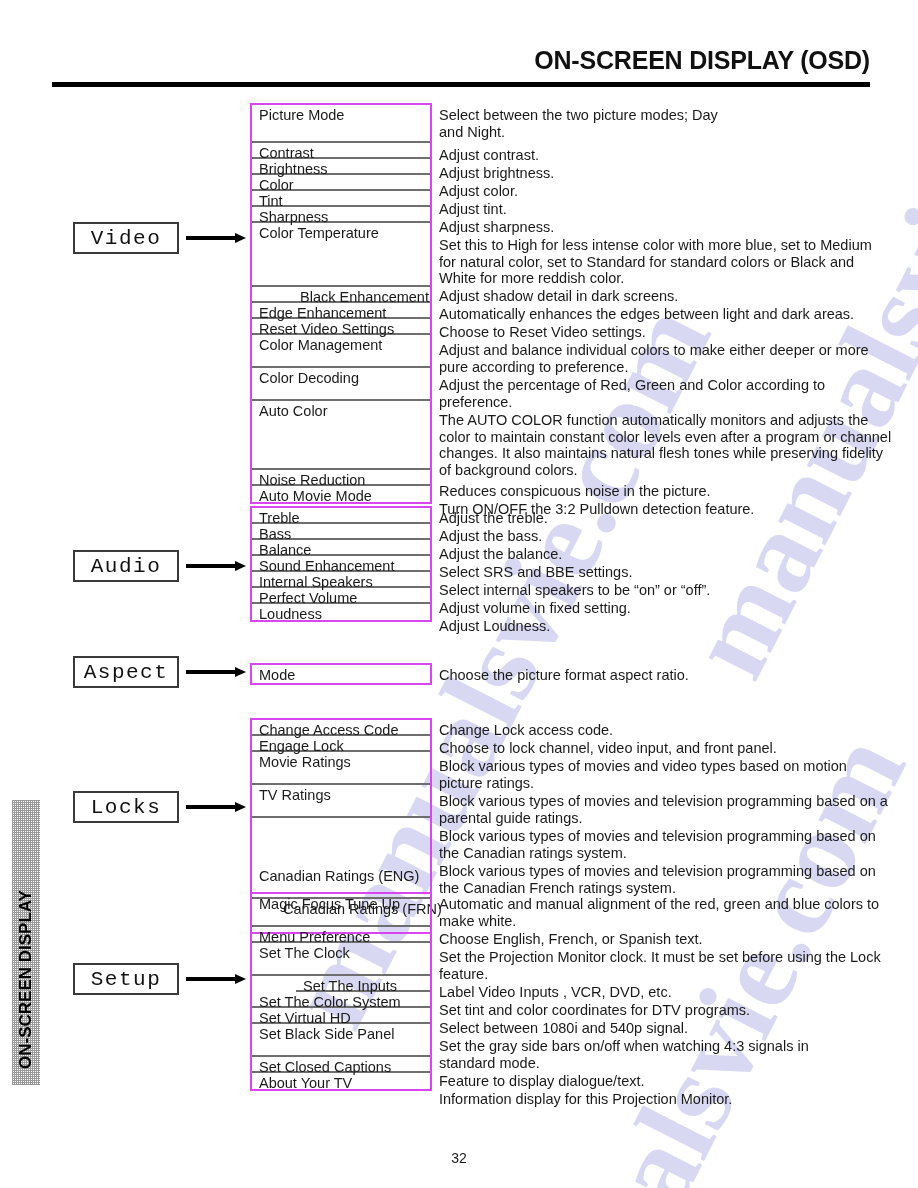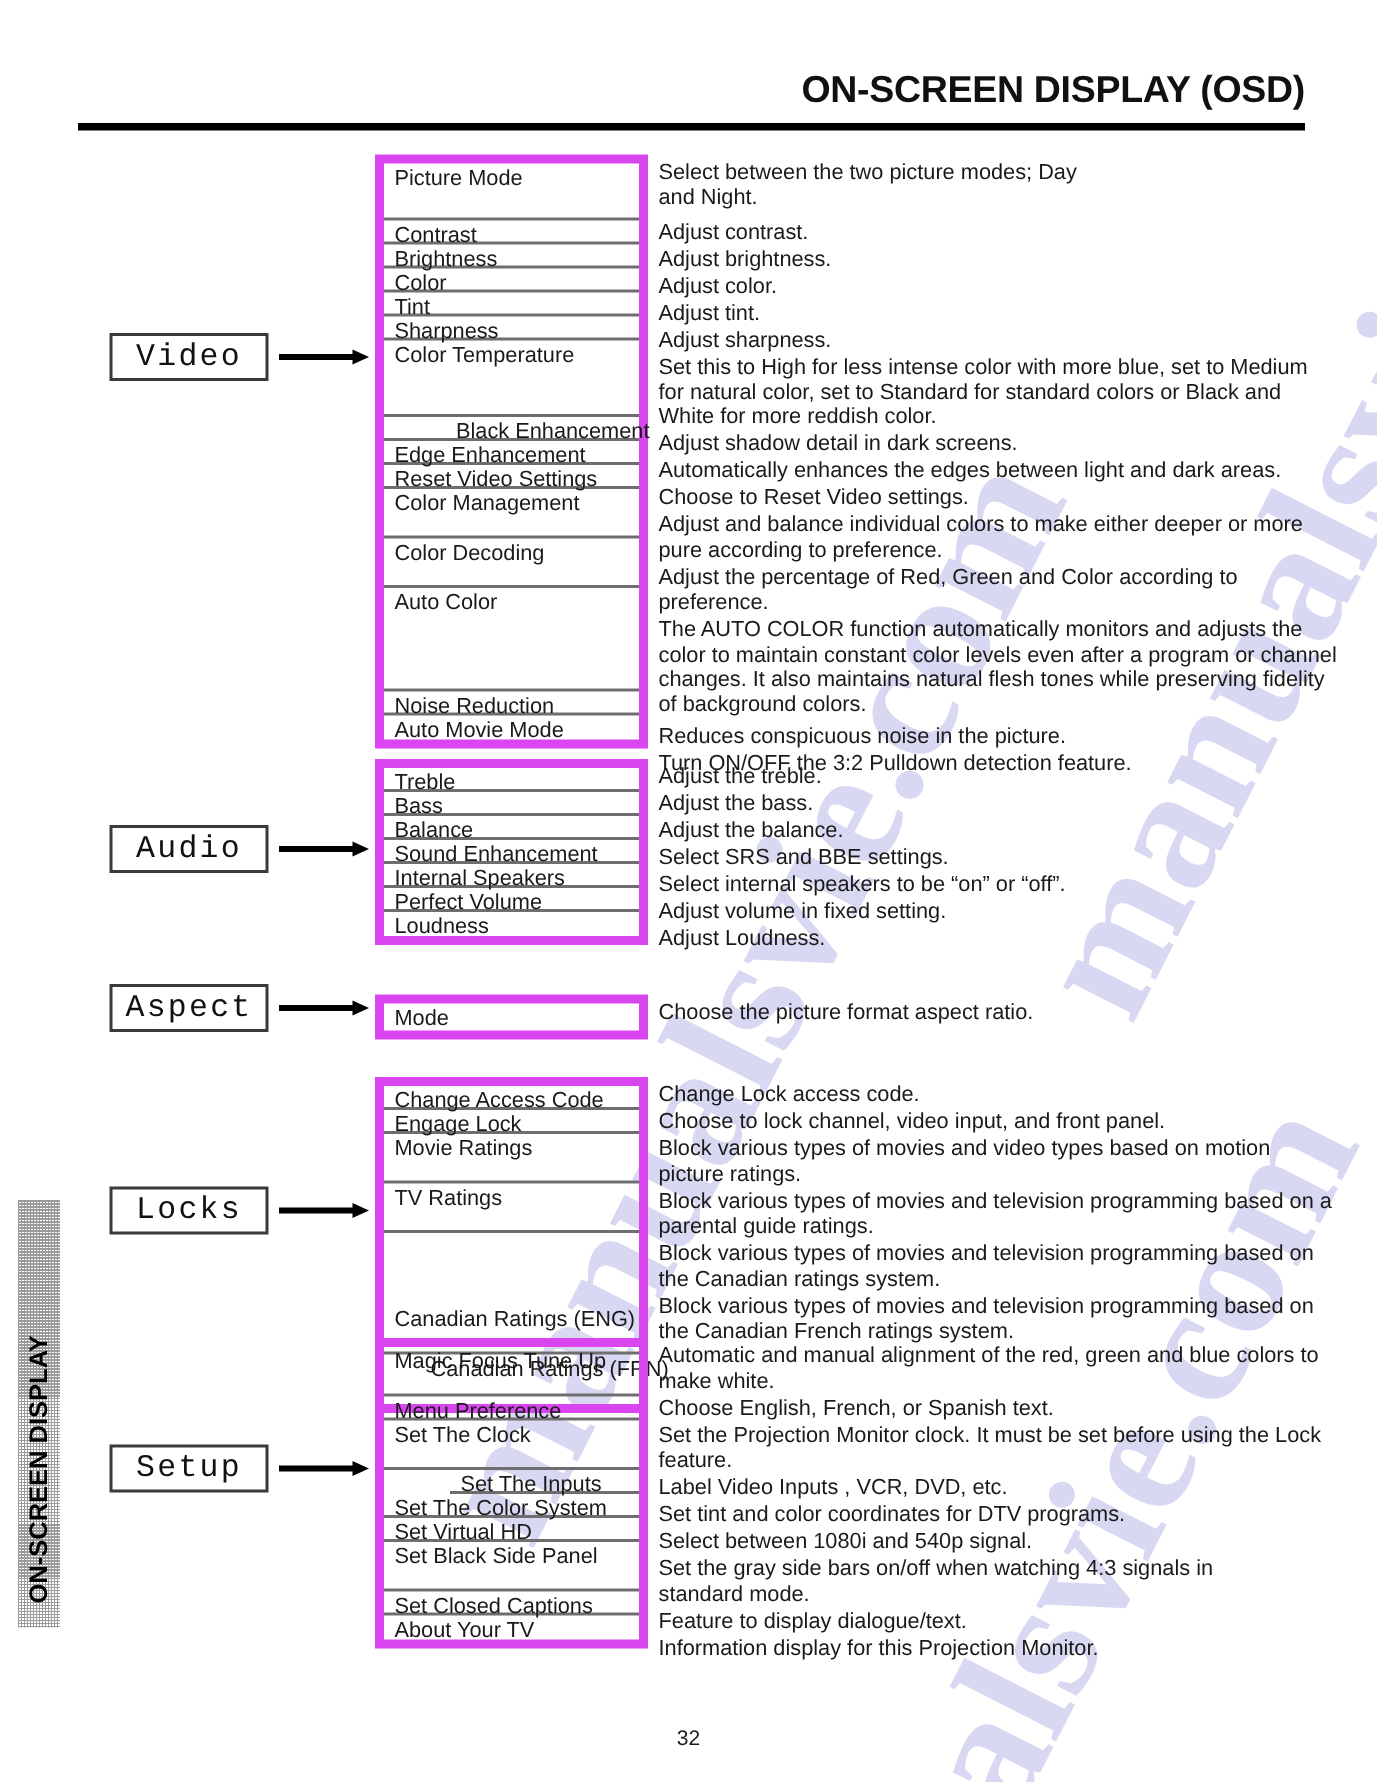--- a/index.html
+++ b/index.html
@@ -124,21 +124,21 @@
     height: 0;
     border-top: 5px solid transparent;
     border-bottom: 5px solid transparent;
     border-left: 11px solid #000000;
   }
 
   
   .mtable {
     position: absolute;
     box-sizing: border-box;
-    border: 6px solid #d946ef;
+    border: 2px solid #d946ef;
     background: transparent;
     z-index: 2;
   }
   .mrow {
     position: relative;
     box-sizing: border-box;
     border-bottom: 2px solid #6e6e6e;
     font-size: 14.5px;
     line-height: 17px;
     color: #1a1a1a;
@@ -192,21 +192,21 @@
         <div class="shaft" style="width: 50px;"></div>
         <div class="head" style="left: 49px;"></div>
       </div>
       <div class="mtable" style="left: 250px; top: 103px; width: 182px;">
         <div class="mrow" style="height: 38px;">Picture Mode</div>
         <div class="mrow" style="height: 16px;">Contrast</div>
         <div class="mrow" style="height: 16px;">Brightness</div>
         <div class="mrow" style="height: 16px;">Color</div>
         <div class="mrow" style="height: 16px;">Tint</div>
         <div class="mrow" style="height: 16px;">Sharpness</div>
-        <div class="mrow" style="height: 51px;">Color Temperature</div>
+        <div class="mrow" style="height: 64px;">Color Temperature</div>
         <div class="mrow" style="height: 16px; padding-left: 48px;">Black Enhancement</div>
         <div class="mrow" style="height: 16px;">Edge Enhancement</div>
         <div class="mrow" style="height: 16px;">Reset Video Settings</div>
         <div class="mrow" style="height: 33px;">Color Management</div>
         <div class="mrow" style="height: 33px;">Color Decoding</div>
         <div class="mrow" style="height: 69px;">Auto Color</div>
         <div class="mrow" style="height: 16px;">Noise Reduction</div>
         <div class="mrow" style="height: 16px;">Auto Movie Mode</div>
       </div>
       <div class="menu-box" style="left: 73px; top: 550px; width: 106px; height: 32px;">Audio</div>

